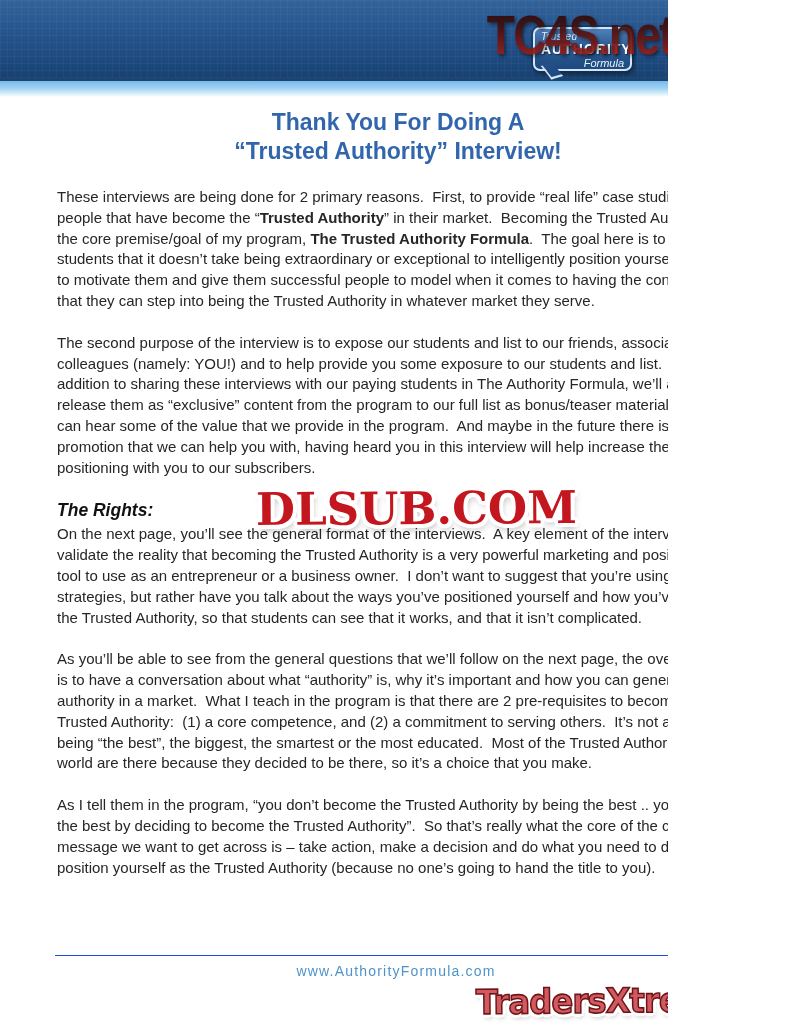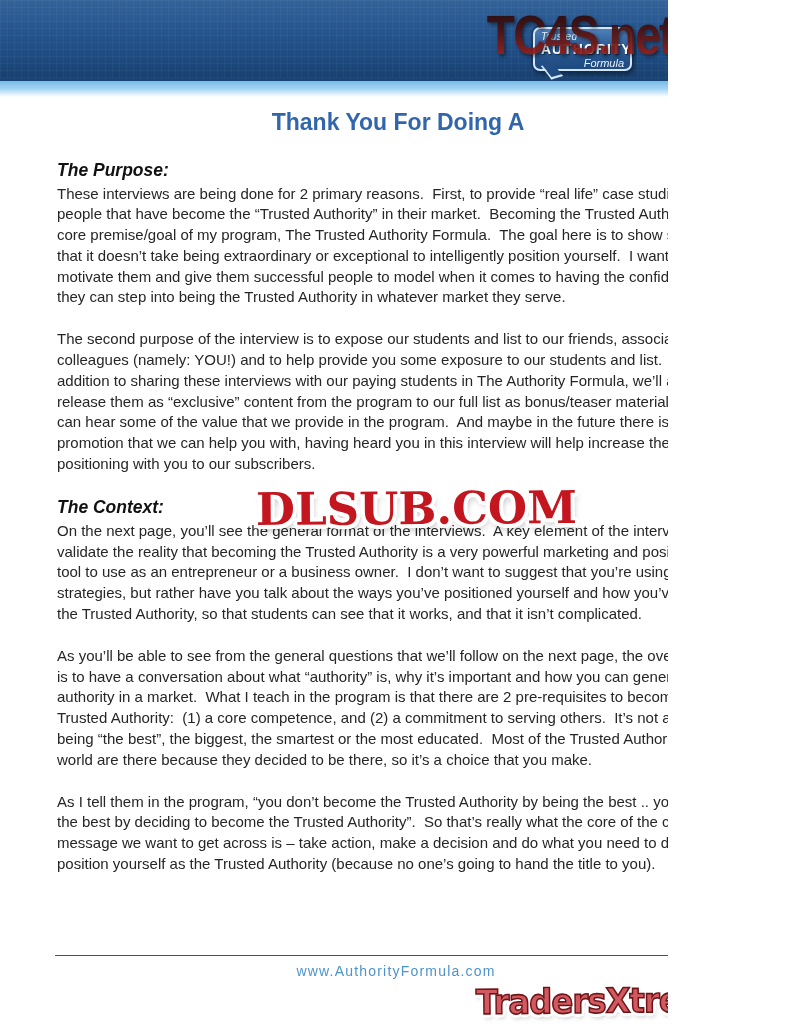--- a/index.html
+++ b/index.html
@@ -84,21 +84,21 @@
   }
   .content p{
     font-size:15px;line-height:20.8px;margin:0 0 21px 0;
     white-space:pre-wrap;
   }
   .intro{font-weight:bold;}
   .sec-head{
     font-size:17.5px;font-weight:bold;font-style:italic;color:#111;
     margin:0 0 3px 0;line-height:22px;
   }
-  .bold-run{font-weight:normal;}
+  .bold-run{font-weight:bold;}
   
   .footer{
     position:absolute;left:55px;top:955px;width:682px;
     border-top:1px solid #1d4ed8;text-align:center;padding-top:6px;
   }
   .footer-url{
     color:#4e93c9;font-size:14px;letter-spacing:1.2px;line-height:17px;
     text-decoration:none;display:inline-block;
   }
   .footer-copy{color:#3a3a3a;font-size:12.5px;line-height:15px;white-space:pre-wrap;}
@@ -115,28 +115,28 @@
     <div class="logo-trusted">Trusted</div>
     <div class="logo-authority">AUTHORITY</div>
     <div class="logo-formula">Formula</div>
   </div>
 
   <div class="wm-tc4s">TC4S.net</div>
 
   <div class="content">
     <div class="doc-title">
       <div>Thank You For Doing A</div>
+      <div>“Trusted Authority” Interview!</div>
     </div>
 
 
-    <div class="sec-head">The Purpose:</div>
     <p><span>These interviews are being done for 2 primary reasons.  First, to provide “real life” case studies of people that have become the “</span><span class="bold-run">Trusted Authority</span><span>” in their market.  Becoming the Trusted Authority is the core premise/goal of my program, </span><span class="bold-run">The Trusted Authority Formula</span><span>.  The goal here is to show students that it doesn’t take being extraordinary or exceptional to intelligently position yourself.  I want to motivate them and give them successful people to model when it comes to having the confidence that they can step into being the Trusted Authority in whatever market they serve.</span></p>
     <p>The second purpose of the interview is to expose our students and list to our friends, associates and colleagues (namely: YOU!) and to help provide you some exposure to our students and list.  In addition to sharing these interviews with our paying students in The Authority Formula, we’ll also release them as “exclusive” content from the program to our full list as bonus/teaser material, so they can hear some of the value that we provide in the program.  And maybe in the future there is a promotion that we can help you with, having heard you in this interview will help increase the positioning with you to our subscribers.</p>
 
-    <div class="sec-head">The Context:</div>
+    <div class="sec-head">The Rights:</div>
     <p>On the next page, you’ll see the general format of the interviews.  A key element of the interview is to validate the reality that becoming the Trusted Authority is a very powerful marketing and positioning tool to use as an entrepreneur or a business owner.  I don’t want to suggest that you’re using my strategies, but rather have you talk about the ways you’ve positioned yourself and how you’ve become the Trusted Authority, so that students can see that it works, and that it isn’t complicated.</p>
     <p>As you’ll be able to see from the general questions that we’ll follow on the next page, the overall intent is to have a conversation about what “authority” is, why it’s important and how you can generate authority in a market.  What I teach in the program is that there are 2 pre-requisites to becoming the Trusted Authority:  (1) a core competence, and (2) a commitment to serving others.  It’s not about being “the best”, the biggest, the smartest or the most educated.  Most of the Trusted Authorities in the world are there because they decided to be there, so it’s a choice that you make.</p>
     <p>As I tell them in the program, “you don’t become the Trusted Authority by being the best .. you become the best by deciding to become the Trusted Authority”.  So that’s really what the core of the call and message we want to get across is – take action, make a decision and do what you need to do to position yourself as the Trusted Authority (because no one’s going to hand the title to you).</p>
   </div>
 
   <div class="wm-dlsub">DLSUB.COM</div>
 
   <div class="footer">
     <a class="footer-url" href="#">www.AuthorityFormula.com</a>
   </div>

